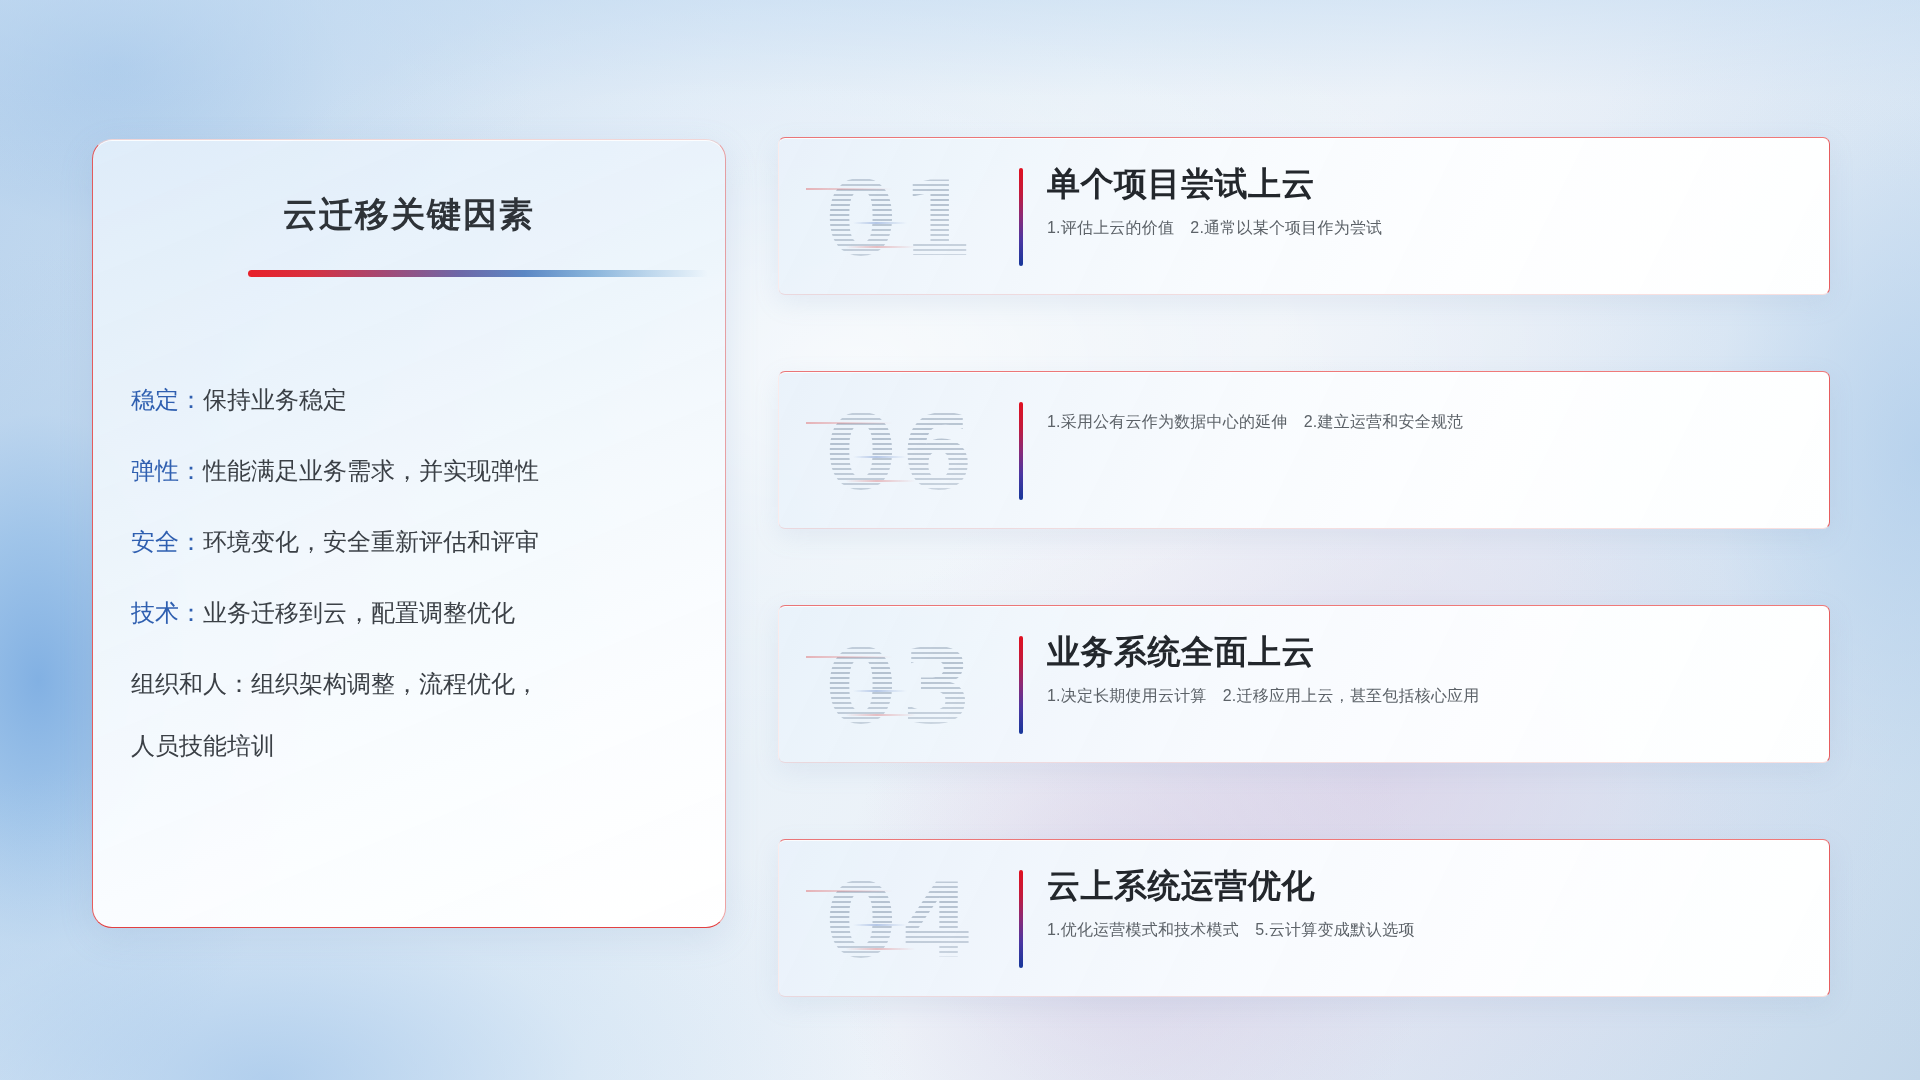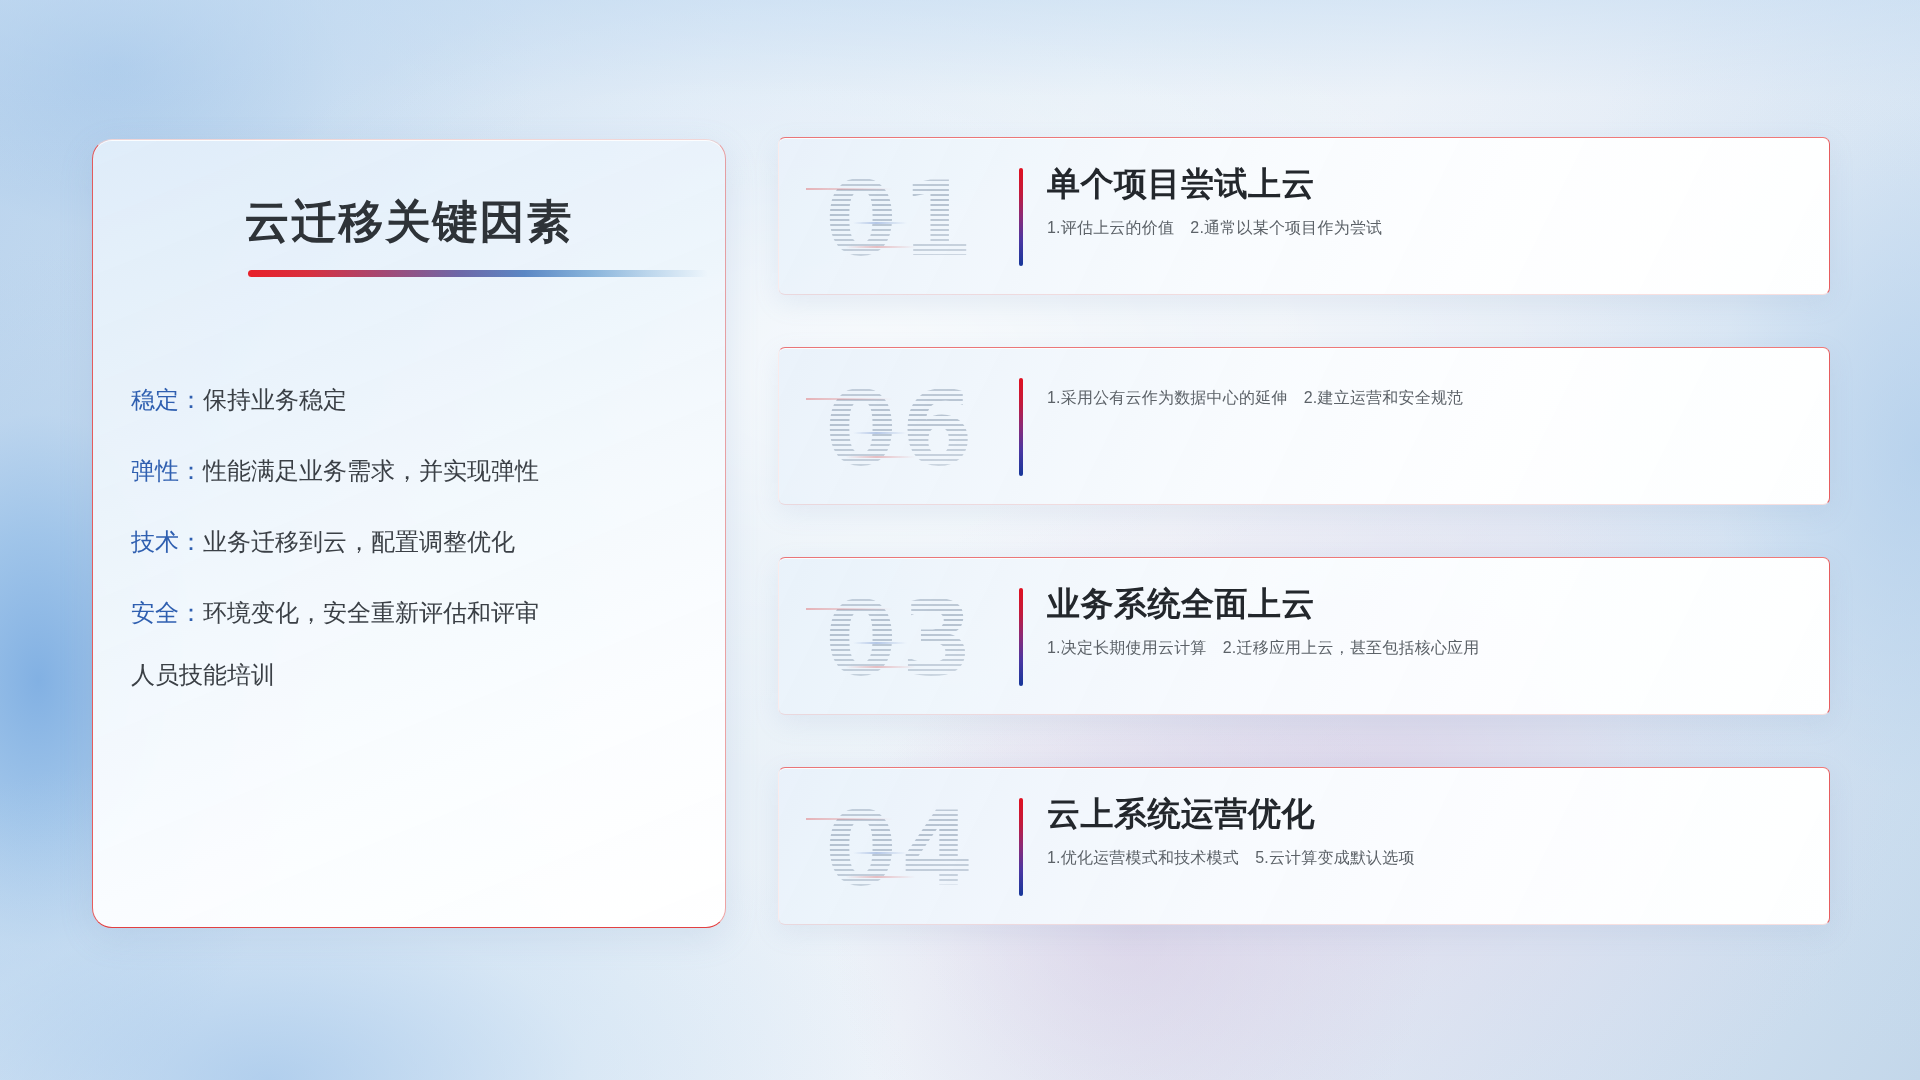--- a/index.html
+++ b/index.html
@@ -115,21 +115,21 @@
     box-shadow:
       0 10px 34px rgba(120,152,190,0.16),
       inset 0 1px 0 rgba(255,255,255,0.85);
     overflow:hidden;
   }
 
   #panel-title {
     position:absolute;
     left:0; right:0; top:52px;
     text-align:center;
-    font-size:45px;
+    font-size:34px;
     font-weight:700;
     letter-spacing:2px;
     color:#2e3338;
     font-family:"Liberation Sans","DejaVu Sans",sans-serif;
   }
 
   #panel-title-rule {
     position:absolute;
     left:155px; top:130px;
     width:460px; height:7px;
@@ -164,21 +164,21 @@
 
   
   #cards {
     position:absolute;
     left:778px; top:137px;
     width:1052px;
   }
   .card {
     position:relative;
     height:158px;
-    margin-bottom:52px;
+    margin-bottom:76px;
     border-radius:7px;
     background:
       linear-gradient(116deg,
         rgba(232,241,250,0.93) 0%,
         rgba(240,246,252,0.95) 22%,
         rgba(248,251,254,0.96) 44%,
         rgba(253,254,255,0.97) 66%,
         rgba(255,255,255,0.98) 100%);
     border:1.3px solid rgba(232,150,150,0.40);
     border-top-color:rgba(233,70,70,0.72);
@@ -299,27 +299,30 @@
 
       <div class="panel-item">
         <span class="k-blue">稳定：</span><span class="v">保持业务稳定</span>
       </div>
 
       <div class="panel-item">
         <span class="k-blue">弹性：</span><span class="v">性能满足业务需求，并实现弹性</span>
       </div>
 
       <div class="panel-item">
+        <span class="k-blue">安全：</span><span class="v">环境变化，安全重新评估和评审</span>
+      </div>
+
+      <div class="panel-item">
         <span class="k-blue">技术：</span><span class="v">业务迁移到云，配置调整优化</span>
       </div>
 
       <div class="panel-item">
-        <span class="k-blue">安全：</span><span class="v">环境变化，安全重新评估和评审</span>
-      </div>
-
+        <span class="k-dark">组织和人：</span><span class="v">组织架构调整，流程优化，</span>
+      </div>
 
       <div class="panel-item cont">
         <span class="v">人员技能培训</span>
       </div>
 
     </div>
   </section>
 
   <section id="cards">
 

